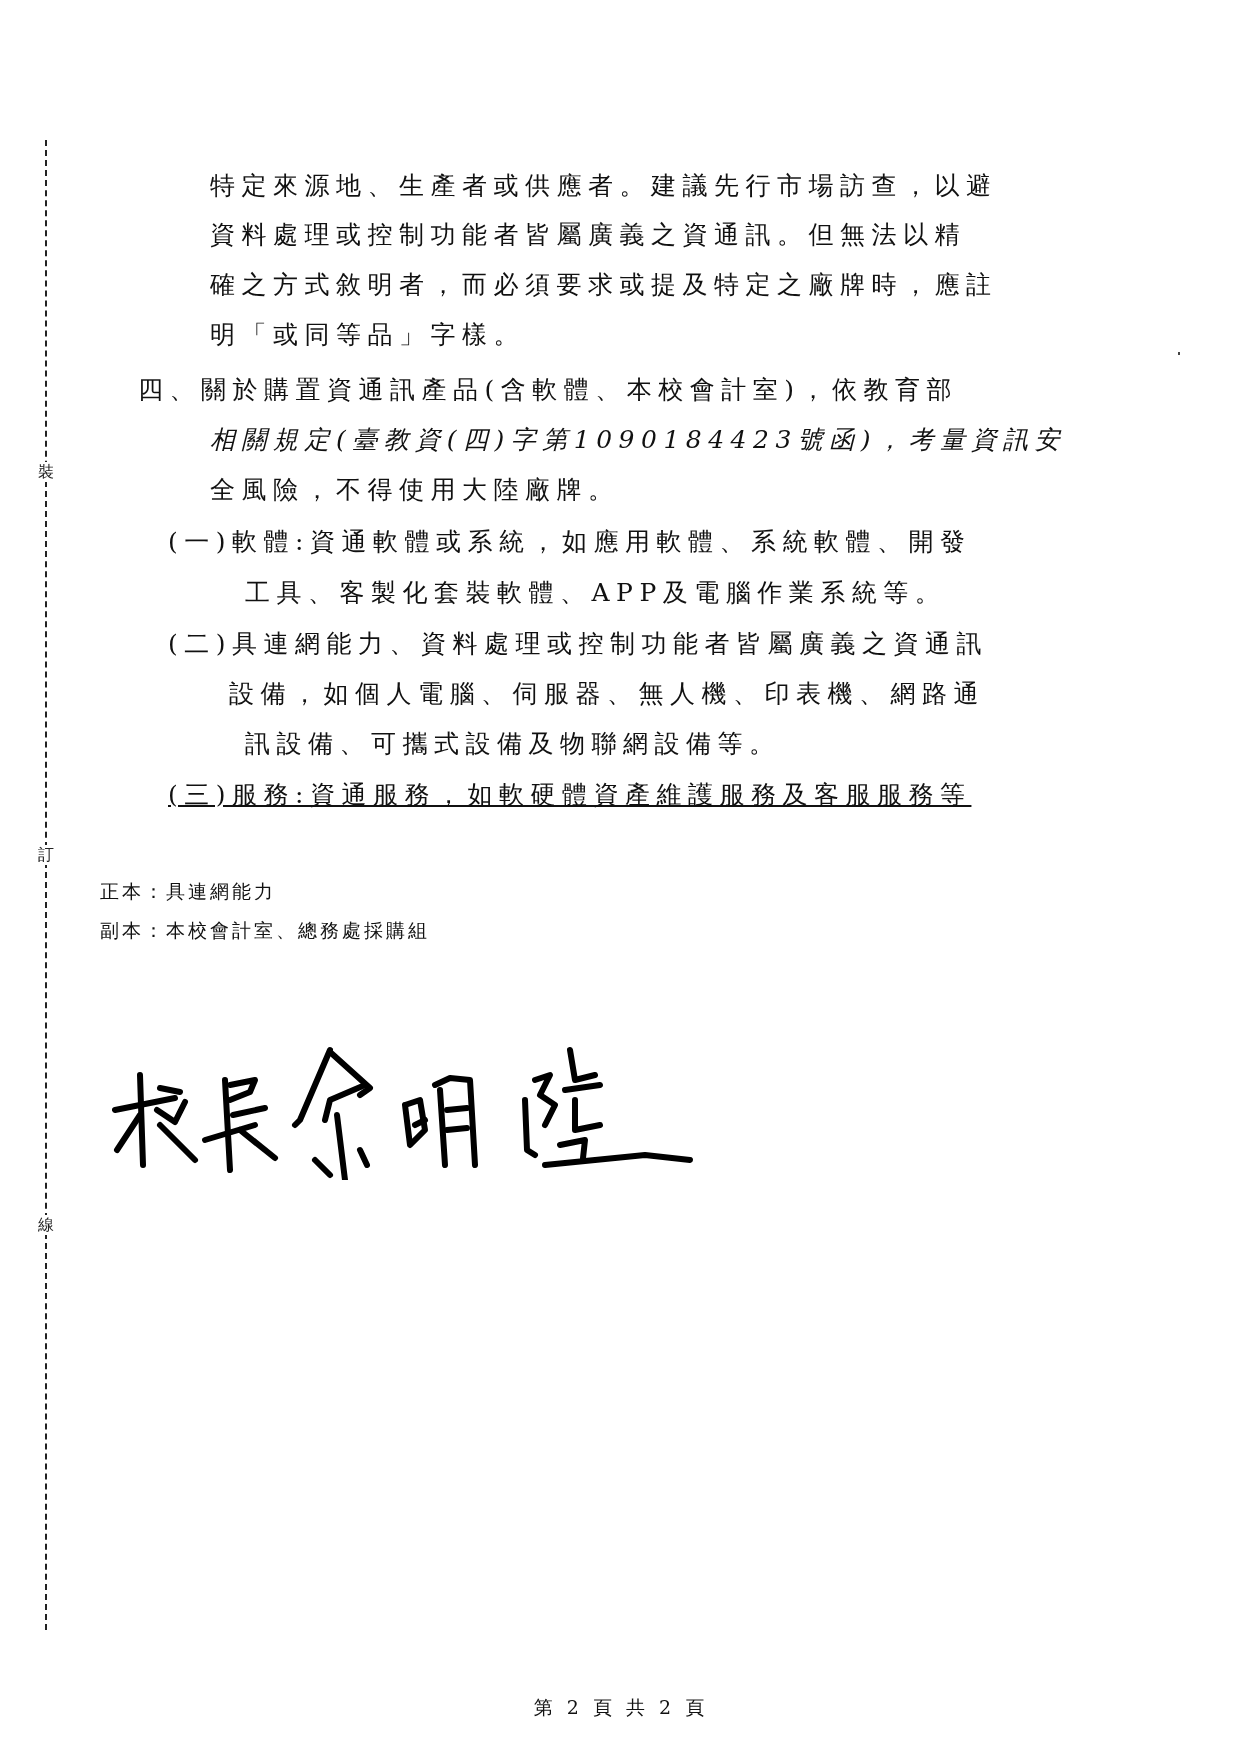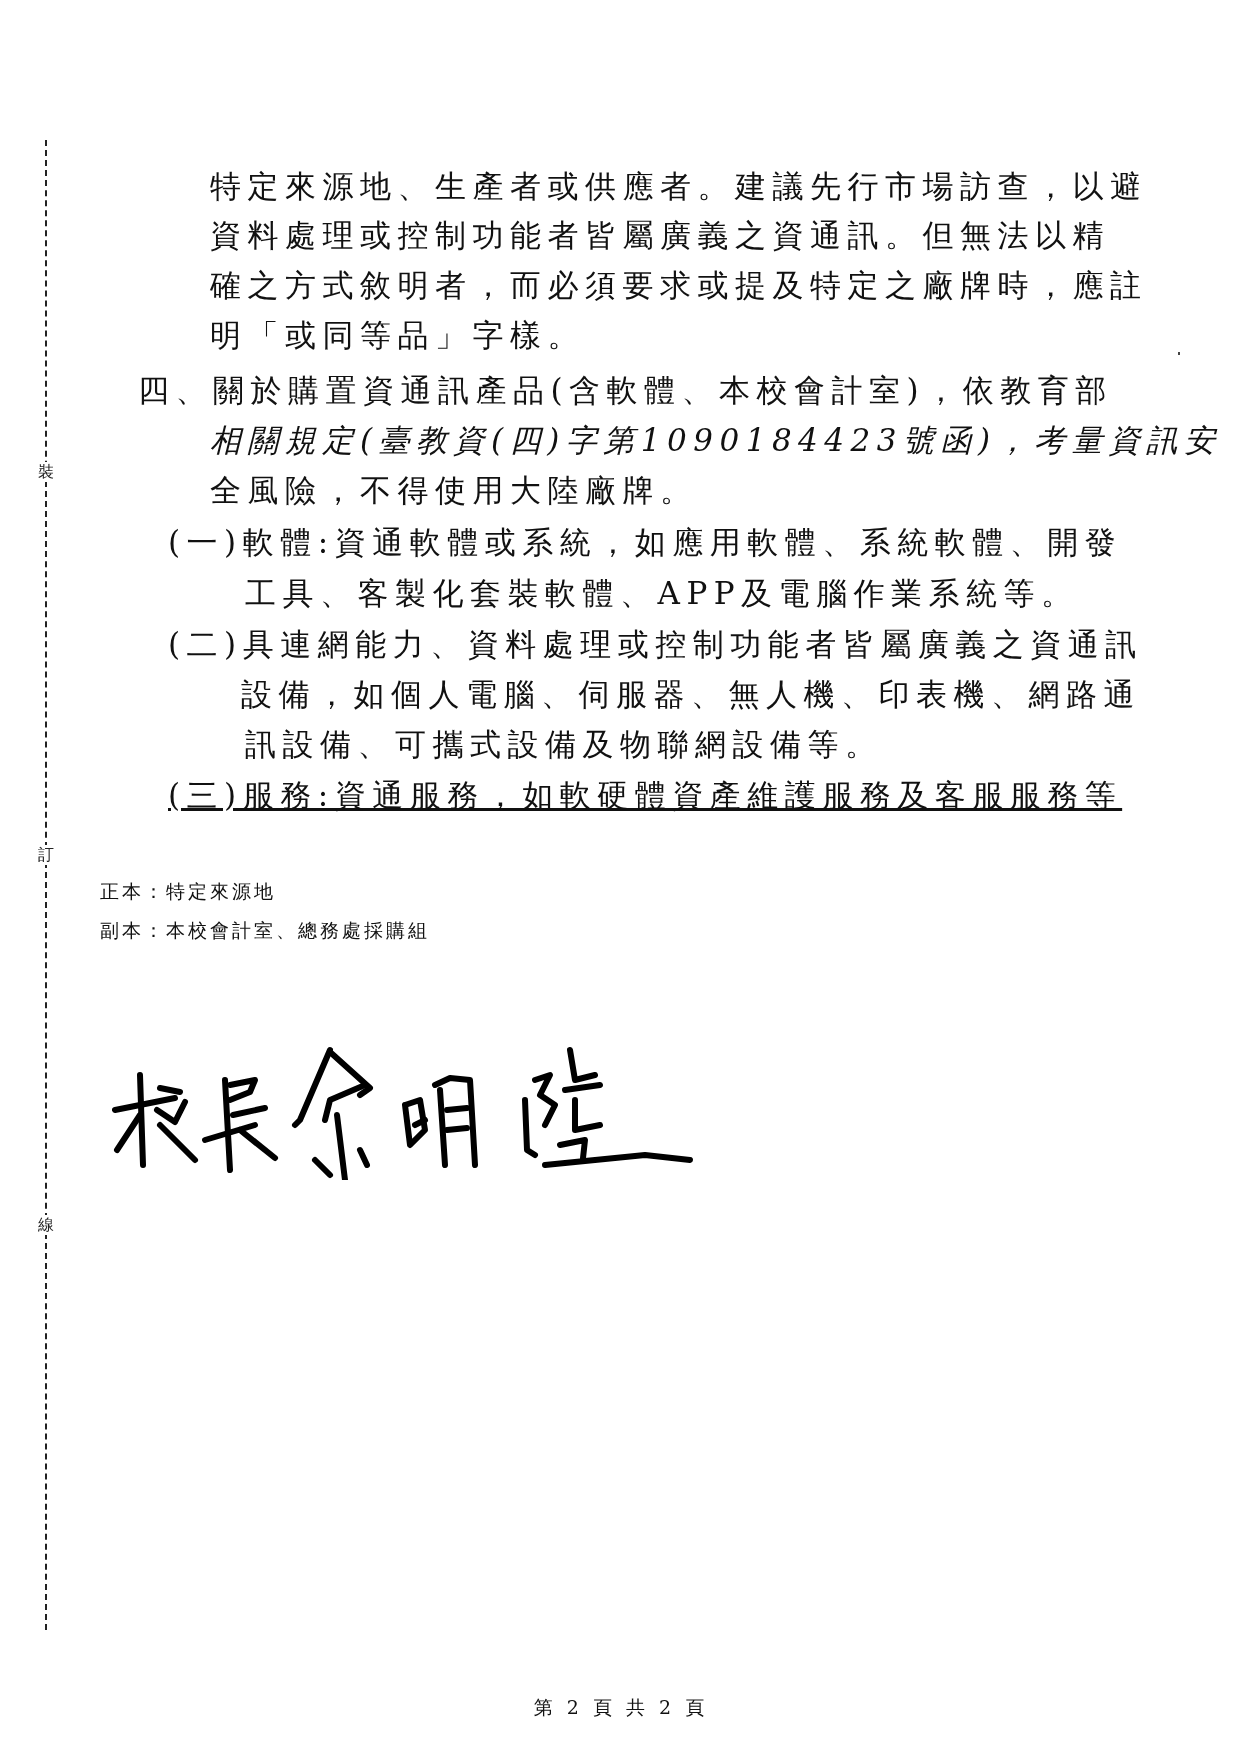--- a/index.html
+++ b/index.html
@@ -28,21 +28,21 @@
       left: 35px;
       width: 22px;
       text-align: center;
       background: #ffffff;
       font-size: 16px;
       line-height: 20px;
       color: #222;
     }
     .body-line {
       position: absolute;
-      font-size: 31px;
+      font-size: 25px;
       line-height: 40px;
       letter-spacing: 6.5px;
       white-space: nowrap;
     }
     .cc-line {
       position: absolute;
       left: 100px;
       font-size: 19px;
       line-height: 26px;
       letter-spacing: 3px;
@@ -96,30 +96,30 @@
   <div class="body-line" style="left:210px; top:420px;font-style:italic;">相關規定(臺教資(四)字第1090184423號函)，考量資訊安</div>
   <div class="body-line" style="left:210px; top:470px;">全風險，不得使用大陸廠牌。</div>
 
   <div>
     <div class="body-line" style="left:168px; top:522px;">(一)軟體:資通軟體或系統，如應用軟體、系統軟體、開發</div>
     <div class="body-line" style="left:245px; top:573px;">工具、客製化套裝軟體、APP及電腦作業系統等。</div>
   </div>
 
   <div>
     <div class="body-line" style="left:168px; top:624px;">(二)具連網能力、資料處理或控制功能者皆屬廣義之資通訊</div>
-    <div class="body-line" style="left:241px; top:674px;">設備，如個人電腦、伺服器、無人機、印表機、網路通</div>
+    <div class="body-line" style="left:229px; top:674px;">設備，如個人電腦、伺服器、無人機、印表機、網路通</div>
     <div class="body-line" style="left:245px; top:724px;">訊設備、可攜式設備及物聯網設備等。</div>
   </div>
 
   <div>
     <div class="body-line" style="left:168px; top:775px;text-decoration:underline;">(三)服務:資通服務，如軟硬體資產維護服務及客服服務等</div>
   </div>
 </div>
 
-<div class="cc-line" style="top:878px;">正本：特定來源地</div>
+<div class="cc-line" style="top:878px;">正本：具連網能力</div>
 <div class="cc-line" style="top:917px;">副本：本校會計室、總務處採購組</div>
 
 <div class="signature" aria-label="校長余明隆">
   <svg viewBox="0 0 640 140">
     <g fill="none" stroke="#000" stroke-width="6" stroke-linecap="round" stroke-linejoin="round">
 
       <path d="M10 70 L70 58"></path>
       <path d="M35 35 L38 125"></path>
       <path d="M35 75 L12 110"></path>
       <path d="M55 48 L75 52"></path>

